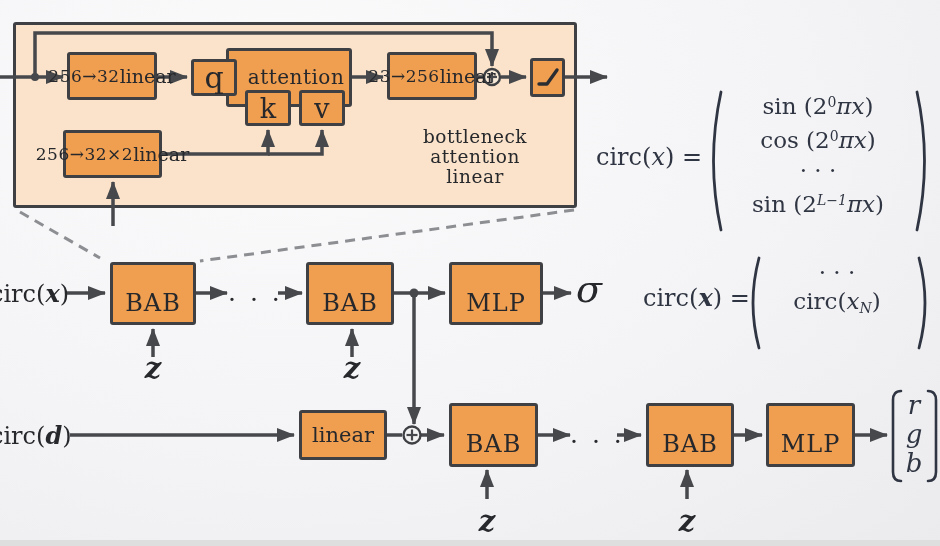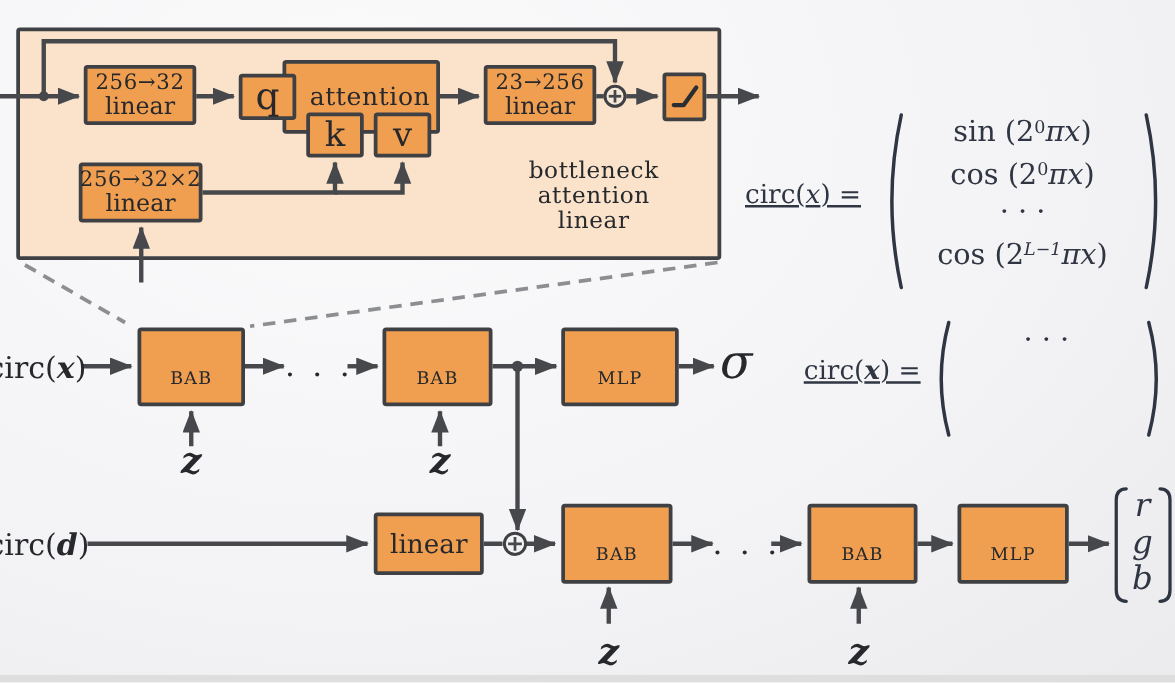--- a/index.html
+++ b/index.html
@@ -20,40 +20,40 @@
   }
   .wires{position:absolute;left:0;top:0;z-index:2;}
   .wire{stroke:var(--wire); stroke-width:3.5; fill:none;}
   .thin{stroke-width:2.2;}
   .dashed{stroke:var(--dash); stroke-width:3; stroke-dasharray:10 7; fill:none;}
   .dot{fill:var(--wire);}
   .ah-fill{fill:var(--wire);}
   .obox{
     position:absolute; z-index:3; box-sizing:border-box;
     background:var(--box-fill); border:3px solid var(--box-border); border-radius:3px;
-    display:flex; flex-direction:column; align-items:center; justify-content:center;
+    display:flex; align-items:center; justify-content:center;
     text-align:center; line-height:1.08; color:var(--text);
   }
   .num{font-size:17px; letter-spacing:.5px;}
   .lin{font-size:19px;}
   .glyph-q{font-size:30px; line-height:1;}
   .glyph-kv{font-size:27px; line-height:1;}
   .attn-text{font-size:20px; padding-left:14px; letter-spacing:.5px;}
-  .biglabel{font-size:14px; letter-spacing:1px;margin-top:20px;}
+  .biglabel{font-size:24px; letter-spacing:1px;margin-top:20px;}
   .lbl{position:absolute; z-index:3; white-space:nowrap;}
   .caption{font-size:18.5px; line-height:20px; text-align:center; letter-spacing:.5px;}
   .caption span{display:block;}
   .mathlbl{font-size:24px;}
   .arg{font-style:italic;}
   .bold{font-weight:bold;}
   .sigma{font-size:38px; font-style:italic; line-height:1;}
   .zg{font-size:29px; font-style:italic; font-weight:bold; text-align:center; width:32px;}
   .dots{font-size:25px; letter-spacing:3px;}
   .eq{color:var(--eq-text);}
-  .eq-lhs{font-size:21px;text-decoration:underline;}
+  .eq-lhs{font-size:24px;}
   .eq-col{display:flex; flex-direction:column; align-items:center; text-align:center;}
   .eq-row{font-size:23px; line-height:30px; white-space:nowrap;}
   .eq2 .eq-row{line-height:29px;}
   .eq-row sup{font-size:14px; vertical-align:7px; letter-spacing:0;}
   .eq-row sub{font-size:14px; vertical-align:-4px;}
   .sup-it sup{font-style:italic;}
   .rgb-col{display:flex; flex-direction:column; align-items:center;}
   .rgb-col span{font-size:26px; font-style:italic; line-height:29px; color:var(--eq-text);}
   .psvg{position:absolute; z-index:3;}
   .act-icon{display:block;}
@@ -198,31 +198,32 @@
   <div class="lbl zg" style="left:671px;top:504px;">z</div>
 
   <div class="lbl eq eq-lhs" style="left:596px;top:143px;"><span>circ(</span><span class="arg">x</span><span>) =</span></div>
   <svg class="psvg" style="left:704px;top:88px;" width="20" height="146">
     <path d="M17,4 Q2,73 17,142" fill="none" stroke="#2f3542" stroke-width="2.8" stroke-linecap="round"></path>
   </svg>
   <div class="lbl eq eq-col" style="left:726px;top:87px;width:184px;">
     <div class="eq-row"><span>sin (2</span><sup>0</sup><span class="arg">πx</span><span>)</span></div>
     <div class="eq-row"><span>cos (2</span><sup>0</sup><span class="arg">πx</span><span>)</span></div>
     <div class="eq-row"><span>· · ·</span></div>
-    <div class="eq-row sup-it"><span>cos (2</span><sup>L−1</sup><span class="arg">πx</span><span>)</span></div>
+    <div class="eq-row sup-it"><span>sin (2</span><sup>L−1</sup><span class="arg">πx</span><span>)</span></div>
   </div>
   <svg class="psvg" style="left:914px;top:88px;" width="20" height="146">
     <path d="M3,4 Q18,73 3,142" fill="none" stroke="#2f3542" stroke-width="2.8" stroke-linecap="round"></path>
   </svg>
 
   <div class="lbl eq eq-lhs eq2" style="left:643px;top:283px;"><span>circ(</span><span class="arg bold">x</span><span>) =</span></div>
   <svg class="psvg" style="left:744px;top:255px;" width="18" height="96">
     <path d="M15,3 Q3,48 15,93" fill="none" stroke="#2f3542" stroke-width="2.8" stroke-linecap="round"></path>
   </svg>
   <div class="lbl eq eq-col eq2" style="left:762px;top:258px;width:150px;">
     <div class="eq-row"><span>· · ·</span></div>
+    <div class="eq-row"><span>circ(</span><span class="arg">x</span><sub class="arg">N</sub><span>)</span></div>
   </div>
   <svg class="psvg" style="left:916px;top:255px;" width="18" height="96">
     <path d="M3,3 Q15,48 3,93" fill="none" stroke="#2f3542" stroke-width="2.8" stroke-linecap="round"></path>
   </svg>
 
   <div class="bottom-strip"></div>
 </div>
 
 </body></html>

